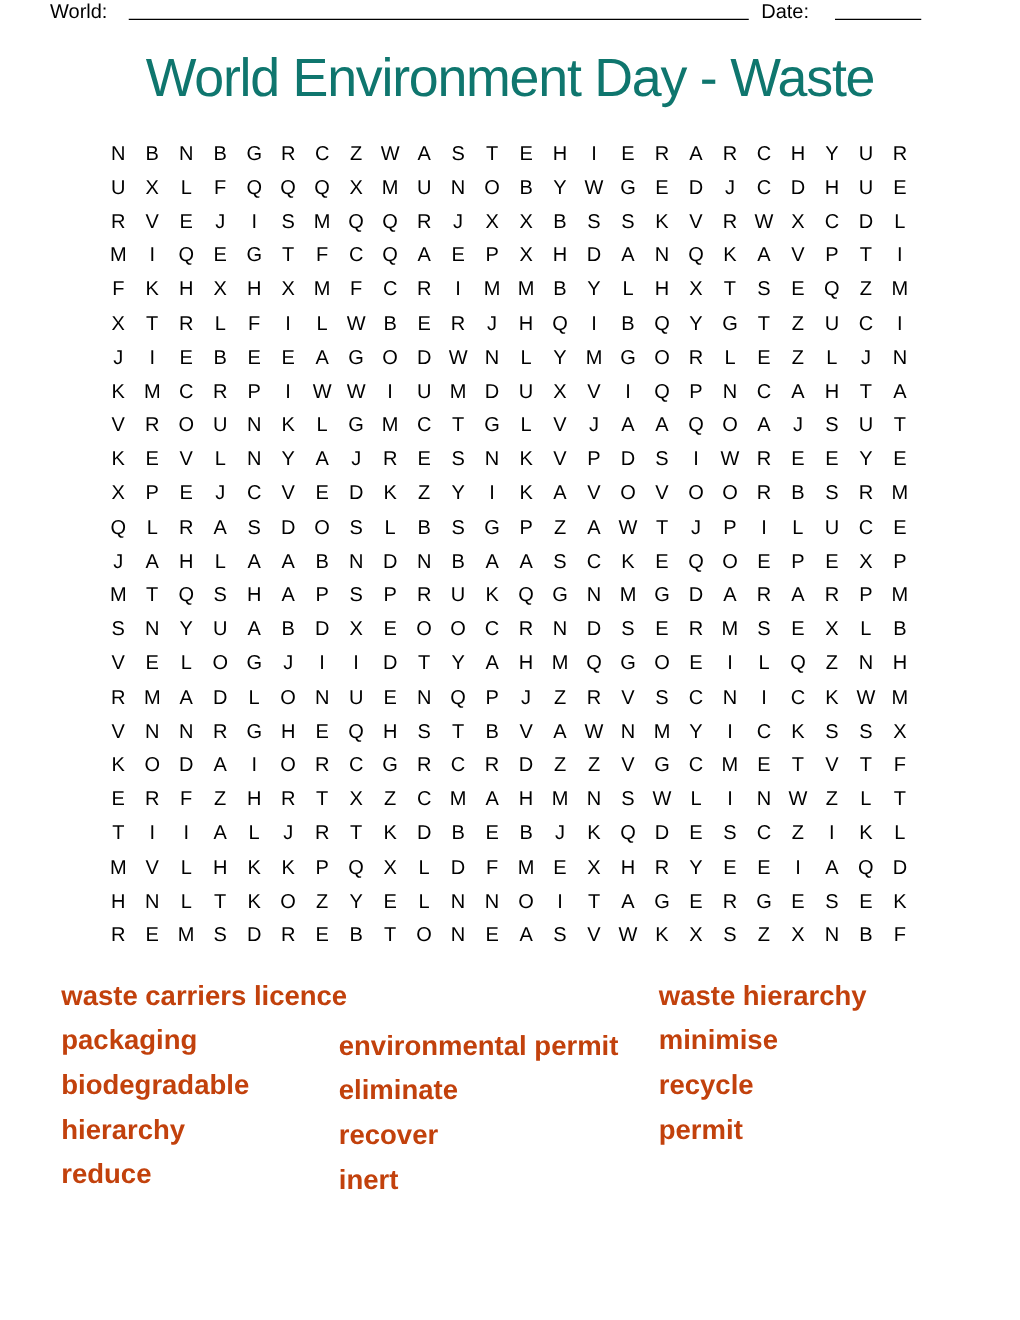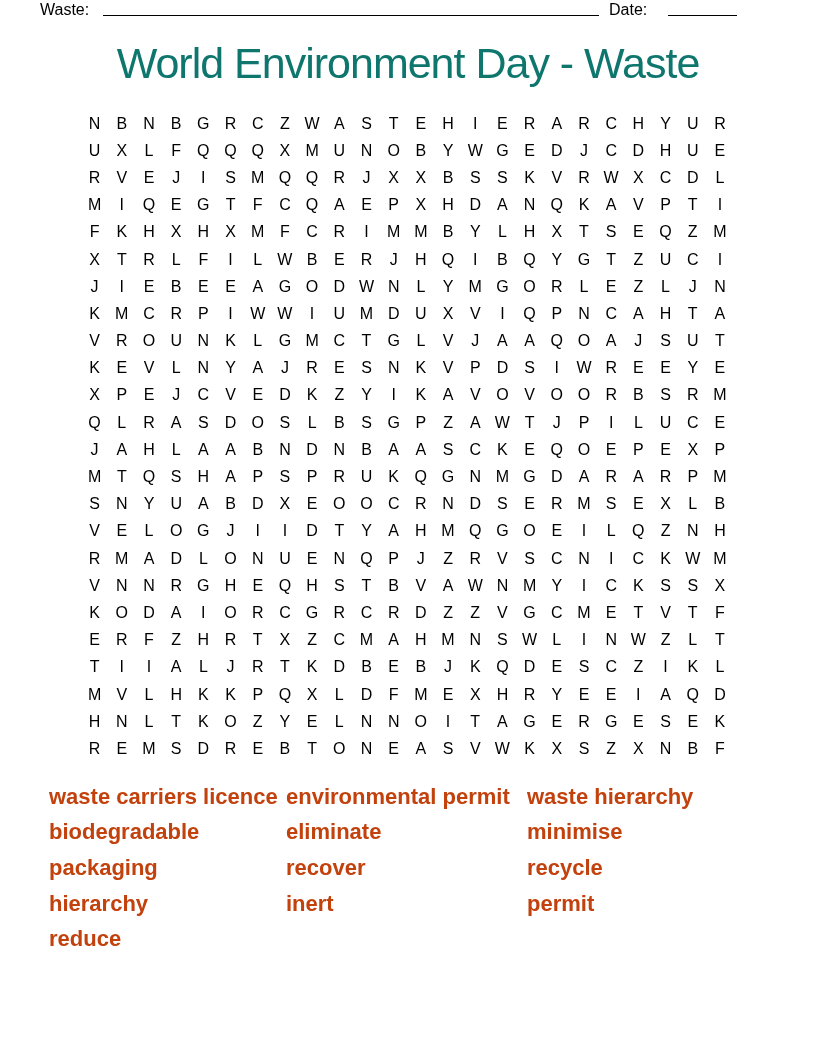--- a/index.html
+++ b/index.html
@@ -57,32 +57,32 @@
 
   
   .word-col {
     position: absolute;
     top: 779px;
     font-size: 22px;
     font-weight: 700;
     color: #c2410c;
   }
   #word-col-0 { left: 49px; }
-  #word-col-1 { left: 286px; }
+  #word-col-1 { left: 271px; margin-top: 40px; }
   #word-col-2 { left: 527px; }
   .word {
     height: 35.6px;
     display: flex; align-items: center;
     white-space: nowrap;
   }
 </style>
 </head>
 <body>
 
-<span id="name-label" class="hdr-label">Waste:</span>
+<span id="name-label" class="hdr-label">World:</span>
 <div id="name-line" class="hdr-line"></div>
 <span id="date-label" class="hdr-label">Date:</span>
 <div id="date-line" class="hdr-line"></div>
 
 <div class="title">World Environment Day - Waste</div>
 
 <div class="grid">
     <div class="cell">N</div>
     <div class="cell">B</div>
     <div class="cell">N</div>
@@ -656,22 +656,22 @@
     <div class="cell">S</div>
     <div class="cell">Z</div>
     <div class="cell">X</div>
     <div class="cell">N</div>
     <div class="cell">B</div>
     <div class="cell">F</div>
   </div>
 
 <div id="word-col-0" class="word-col">
     <div class="word">waste carriers licence</div>
+    <div class="word">packaging</div>
     <div class="word">biodegradable</div>
-    <div class="word">packaging</div>
     <div class="word">hierarchy</div>
     <div class="word">reduce</div>
   </div>
 <div id="word-col-1" class="word-col">
     <div class="word">environmental permit</div>
     <div class="word">eliminate</div>
     <div class="word">recover</div>
     <div class="word">inert</div>
   </div>
 <div id="word-col-2" class="word-col">

